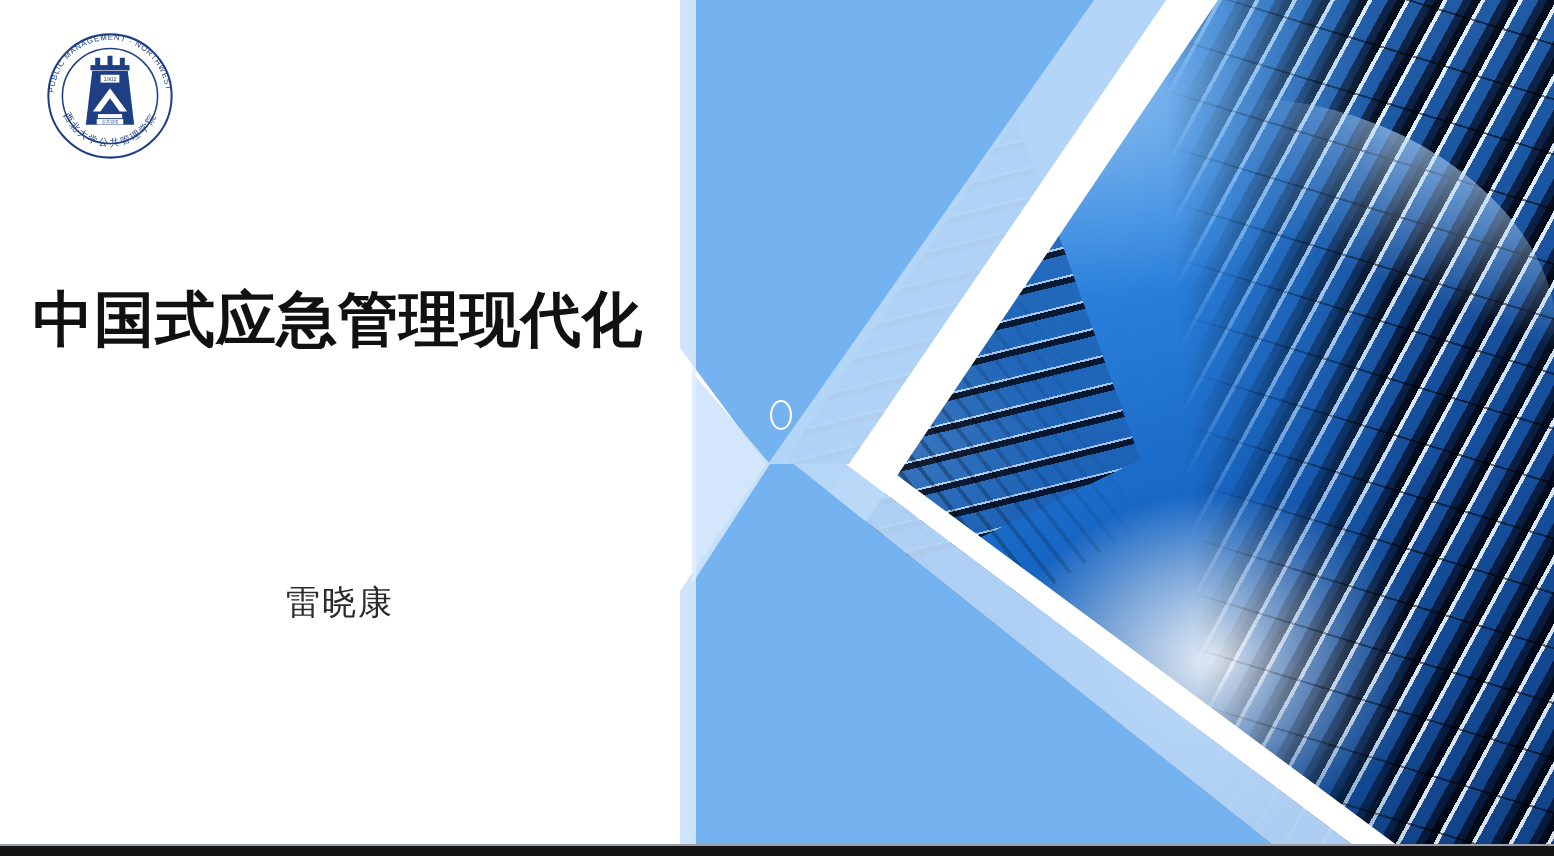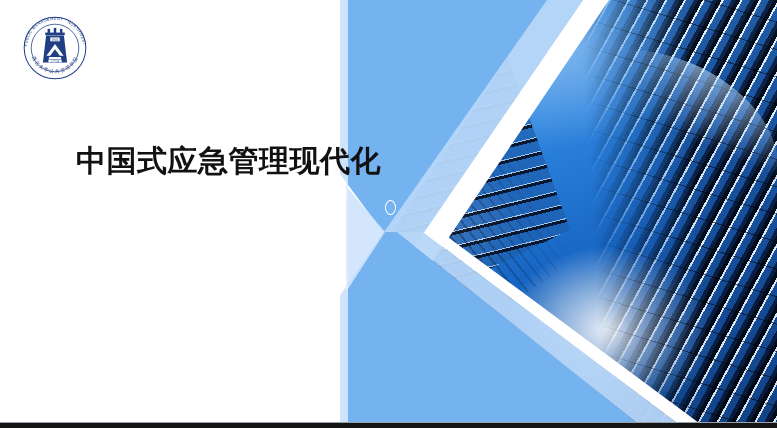--- a/index.html
+++ b/index.html
@@ -42,22 +42,21 @@
     height: 78px;
   }
   .logo-svg { display: block; width: 78px; height: 78px; }
 
   
   .title-block {
     position: absolute;
     left: 0;
     top: 136px;
     width: 340px;
-    text-align: right;
-    padding-left: 41px;
+    text-align: center;
   }
   .title-line {
     font-family: "DejaVu Serif", "Liberation Serif", serif;
     font-weight: 700;
     font-size: 30px;
     line-height: 49px;
     letter-spacing: 0.5px;
     color: #111111;
     white-space: nowrap;
   }
@@ -345,18 +344,19 @@
           <rect x="41.5" y="64.8" width="17" height="3.4" fill="#ffffff"></rect>
           <text x="50" y="67.6" text-anchor="middle" font-family="'DejaVu Sans', sans-serif" font-size="2.7" fill="#1f3f84">公共管理</text>
         </g>
       </svg>
     </div>
 
     <div class="title-block">
       <div class="title-line title-line-1">中国式应急管理现代化</div>
     </div>
 
+    <div class="author">雷晓康</div>
   </div>
 
   <div class="bottom-bar-hair"></div>
   <div class="bottom-bar"></div>
 
 </div>
 
 </body></html>

